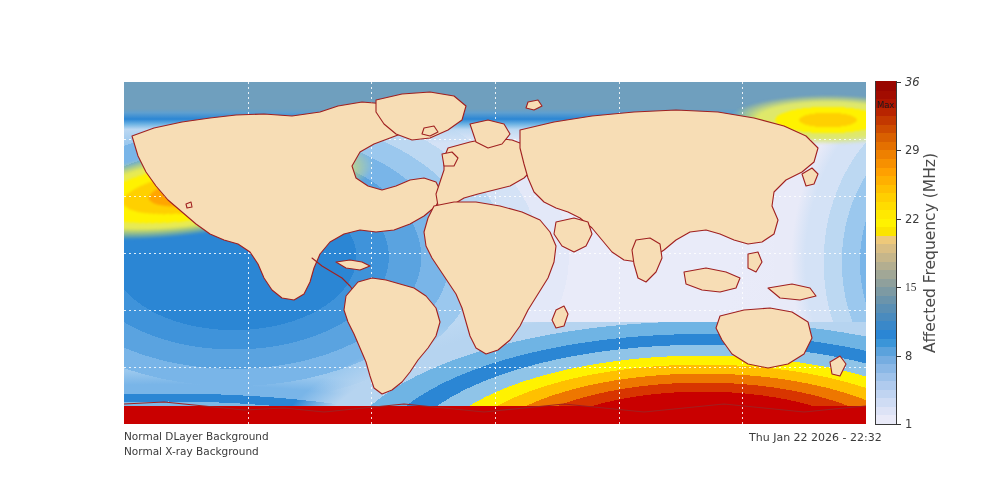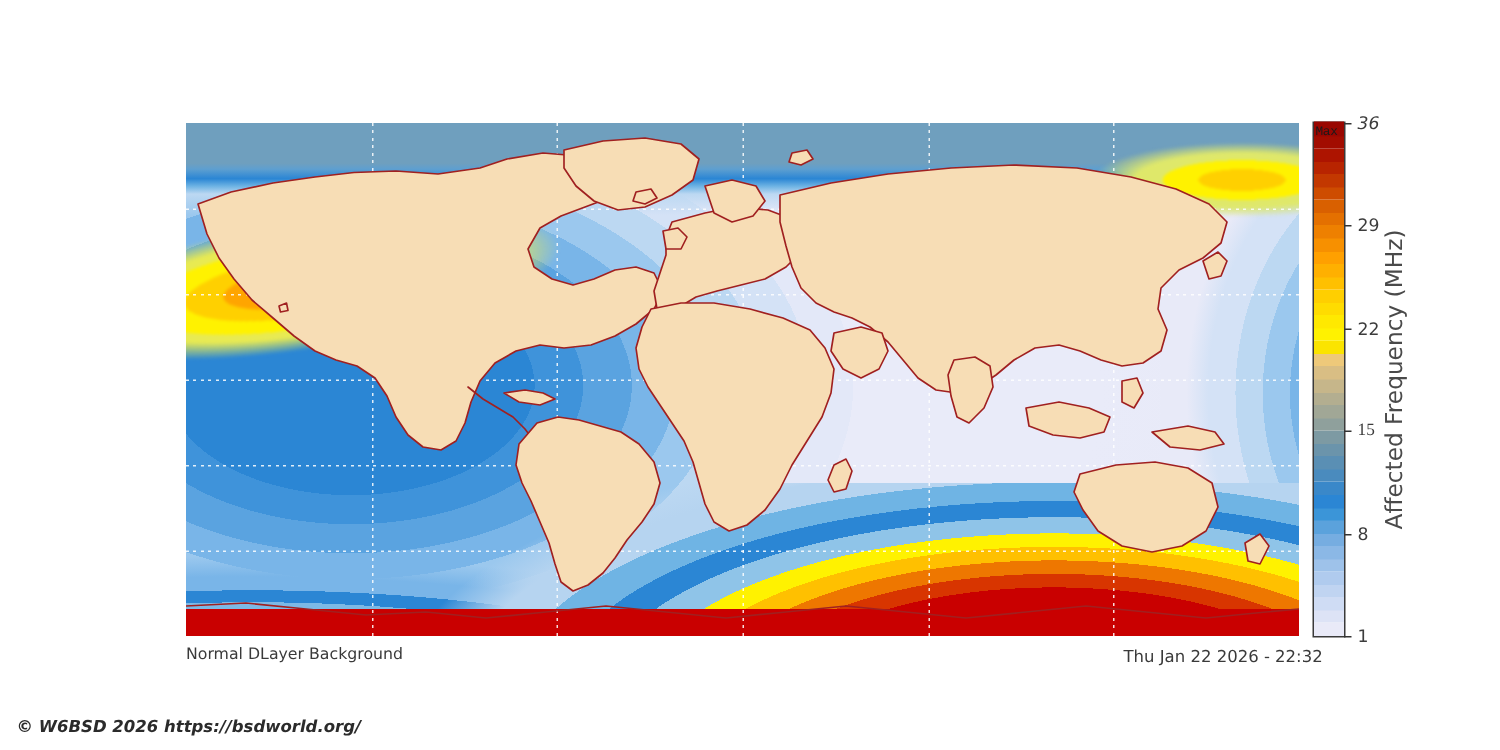--- a/index.html
+++ b/index.html
@@ -136,22 +136,22 @@
   #continents{left:0;top:0;width:742px;height:342px;}
   #continents path{fill:#f7ddb5;stroke:#a02020;stroke-width:1.1;
      stroke-linejoin:round;stroke-linecap:round;}
   #continents path.nofill{fill:none;}
 
   
   #colorbar-wrap{position:absolute;left:876px;top:82px;width:20px;height:342px;}
   #colorbar{position:absolute;inset:0;outline:1px solid #3a3a3a;outline-offset:0;}
   .cb-seg{position:absolute;left:0;width:100%;}
   #cb-max-label{
-    position:absolute;left:1px;top:1px;font-size:8.5px;color:#1a1a1a;
-    letter-spacing:-.2px;line-height:10px;font-family:Liberation Mono, monospace;
+    position:absolute;left:1px;top:18px;font-size:8.5px;color:#1a1a1a;
+    letter-spacing:-.2px;line-height:10px;
   }
   .cb-tick{position:absolute;left:20px;width:5px;height:1px;background:#333;}
   .cb-ticklabel{position:absolute;left:29px;font-size:11.5px;color:#3c3c3c;
     transform:translateY(-50%);white-space:nowrap;}
   #cb-axis-label{
     position:absolute;left:921px;top:82px;height:342px;width:18px;
     display:flex;align-items:center;justify-content:center;
   }
   #cb-axis-label span{
     transform:rotate(-90deg);white-space:nowrap;font-size:15.5px;color:#4a4a4a;
@@ -304,17 +304,17 @@
       <div class="cb-ticklabel" style="left: 905px; top: 355.6px; position: absolute;">8</div>
       <div class="cb-tick" style="left: 896px; top: 424px; position: absolute;"></div>
       <div class="cb-ticklabel" style="left: 905px; top: 424px; position: absolute;">1</div>
     </div>
   <div id="cb-axis-label">
     <span>Affected Frequency (MHz)</span>
   </div>
 
   <div id="note-left">
     <div>Normal DLayer Background</div>
+    <div>Normal X-ray Background</div>
   </div>
   <div id="note-right">Thu Jan 22 2026 - 22:32</div>
-  <div id="copyright">© W6BSD 2026 https://bsdworld.org/</div>
 
 </div>
 
 </body></html>

